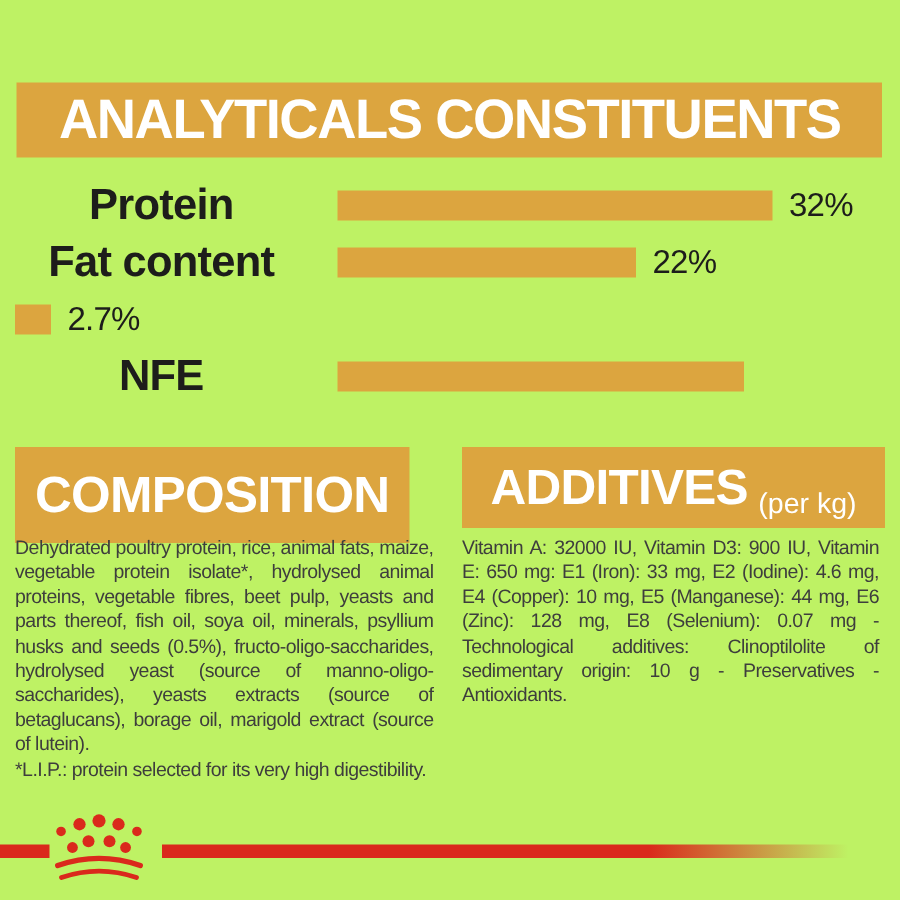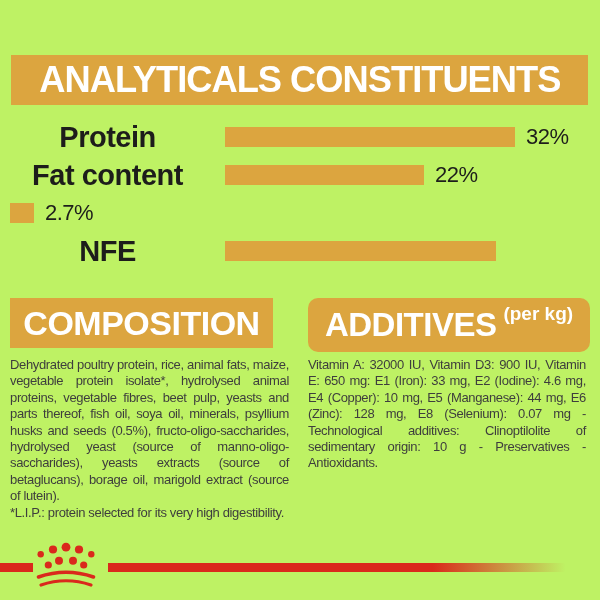--- a/index.html
+++ b/index.html
@@ -12,26 +12,26 @@
   html,body{width:600px;height:600px;background:#fff;overflow:hidden;
     font-family:"Liberation Sans","DejaVu Sans",sans-serif;}
   .stage{position:relative;width:600px;height:600px;background:#bef264;}
 
   
   .banner{position:absolute;background:var(--gold);color:#fff;
     display:flex;align-items:center;justify-content:center;}
   .banner-main{left:11px;top:55px;width:577px;height:50px;}
   .banner-main .t{font-weight:bold;font-size:37px;letter-spacing:-1px;
     white-space:nowrap;transform:scaleX(0.98);}
-  .banner-comp{left:10px;top:298px;width:263px;height:50px;}
+  .banner-comp{left:10px;top:298px;width:263px;height:64px;}
   .banner-comp .t{font-weight:bold;font-size:34px;letter-spacing:-0.5px;}
-  .banner-add{left:308px;top:298px;width:282px;height:54px;gap:7px;border-radius:10px;}
+  .banner-add{left:308px;top:298px;width:282px;height:54px;gap:7px;}
   .banner-add .t{font-weight:bold;font-size:33px;letter-spacing:-0.5px;}
-  .banner-add .suffix{font-weight:bold;font-size:19px;align-self:flex-end;
-    padding-bottom:27px;}
+  .banner-add .suffix{font-weight:normal;font-size:19px;align-self:flex-end;
+    padding-bottom:4px;}
 
   
   .chart{position:absolute;left:0;top:118px;width:600px;}
   .chart-row{display:flex;align-items:center;height:38px;}
   .chart-label{width:215px;text-align:center;font-weight:bold;font-size:29px;
     color:var(--text-dark);letter-spacing:-0.5px;white-space:nowrap;}
   .chart-bar{height:20px;margin-left:10px;background:var(--gold);flex:none;}
   .chart-value{margin-left:11px;font-weight:normal;font-size:22px;
     color:var(--text-dark);letter-spacing:-0.5px;white-space:nowrap;}
 

